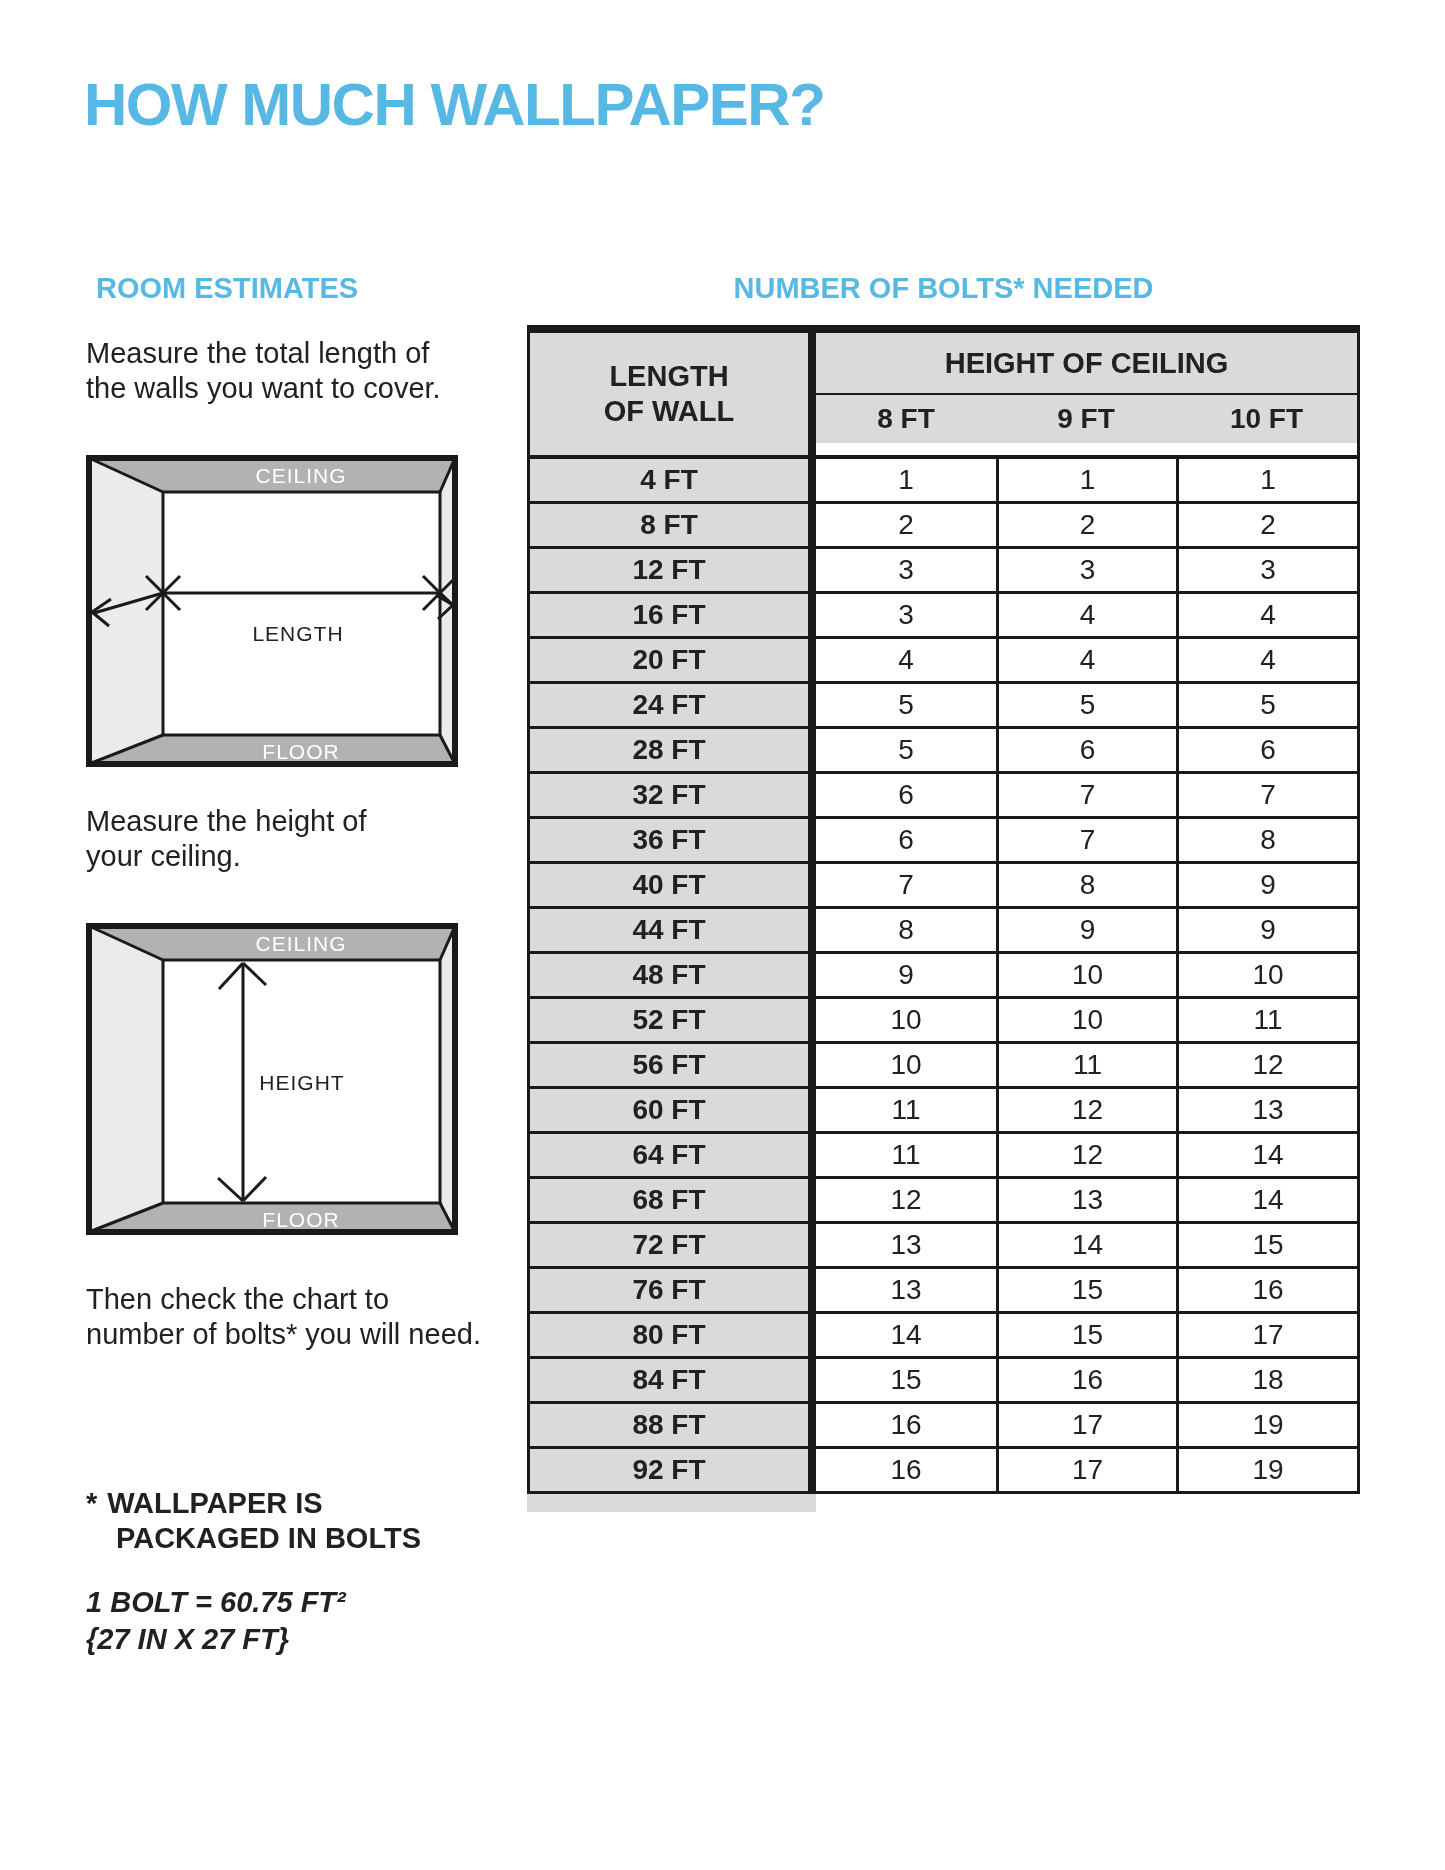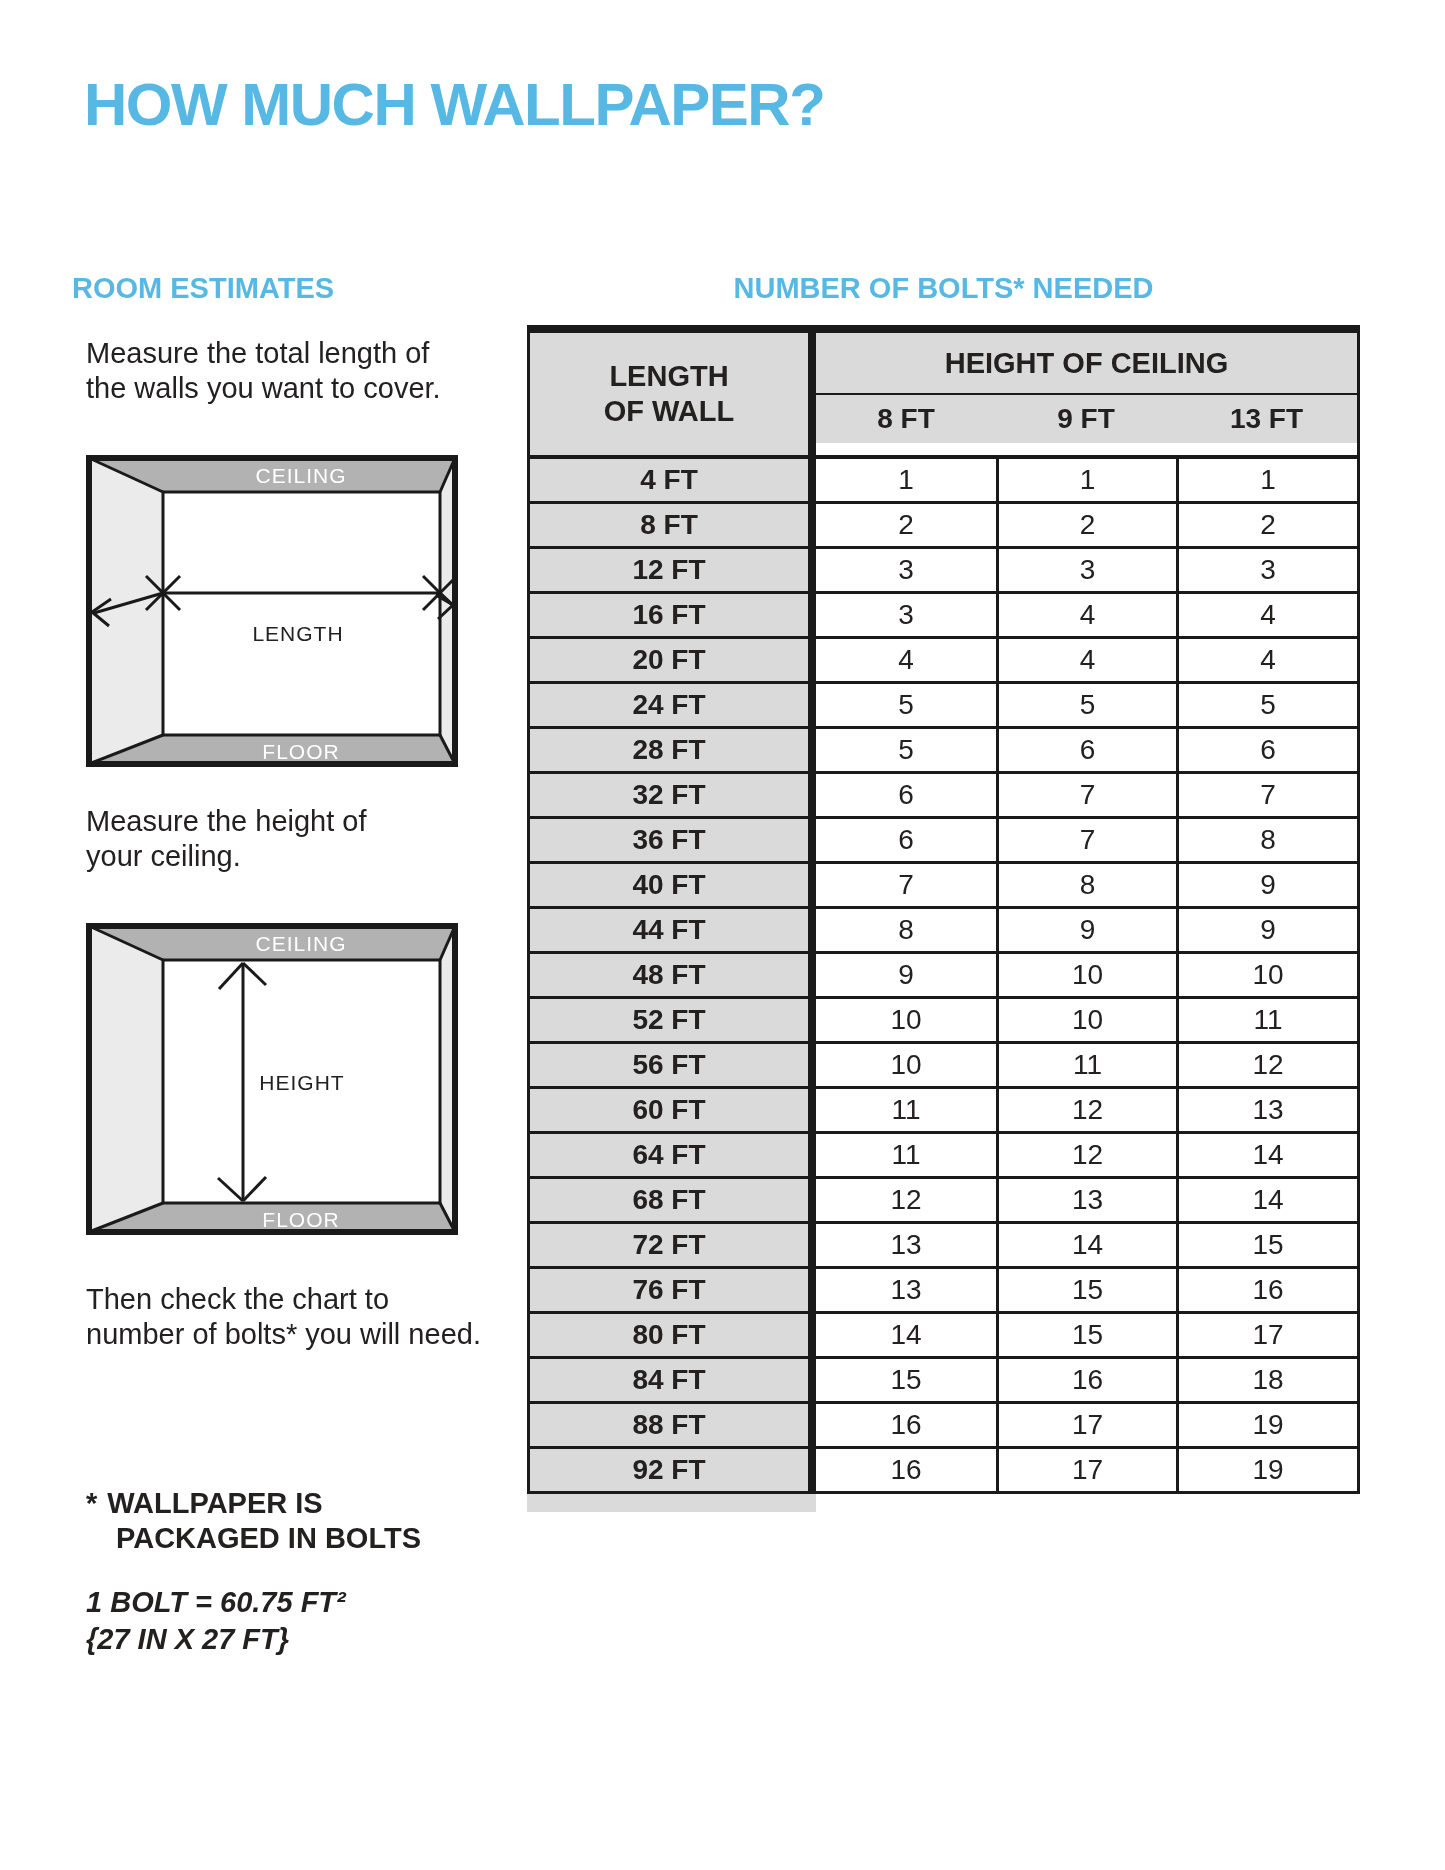--- a/index.html
+++ b/index.html
@@ -25,21 +25,21 @@
     font-size:60px;font-weight:bold;
     letter-spacing:-1.5px;
     color:var(--accent_blue);
     white-space:nowrap;
   }
   .section-heading{
     font-size:29px;font-weight:bold;
     color:var(--accent_blue);
     white-space:nowrap;
   }
-  .room-heading{left:72px;top:272px;}
+  .room-heading{left:96px;top:272px;}
   .table-heading{left:527px;top:272px;width:833px;text-align:center;}
   .body-text{
     font-size:29px;line-height:35px;
     color:var(--text_color);
   }
   .p1{left:86px;top:336px;}
   .p2{left:86px;top:804px;}
   .p3{left:86px;top:1282px;}
   .diagram{left:86px;width:372px;height:312px;border-radius:9px;}
   .d1{top:455px;}
@@ -202,21 +202,21 @@
     <div class="label-header">
       <div>LENGTH</div>
       <div>OF WALL</div>
     </div>
     <div class="divider-cell"></div>
     <div class="data-header">
       <div class="hoc">HEIGHT OF CEILING</div>
       <div class="ft-row">
         <div class="ft-cell">8 FT</div>
         <div class="ft-cell">9 FT</div>
-        <div class="ft-cell">13 FT</div>
+        <div class="ft-cell">10 FT</div>
       </div>
     </div>
   </div>
   <div>
       <div class="t-row">
         <div class="cell label-cell">4 FT</div>
         <div class="divider-cell"></div>
         <div class="cell value-cell">1</div>
         <div class="cell value-cell bl">1</div>
         <div class="cell value-cell bl">1</div>

